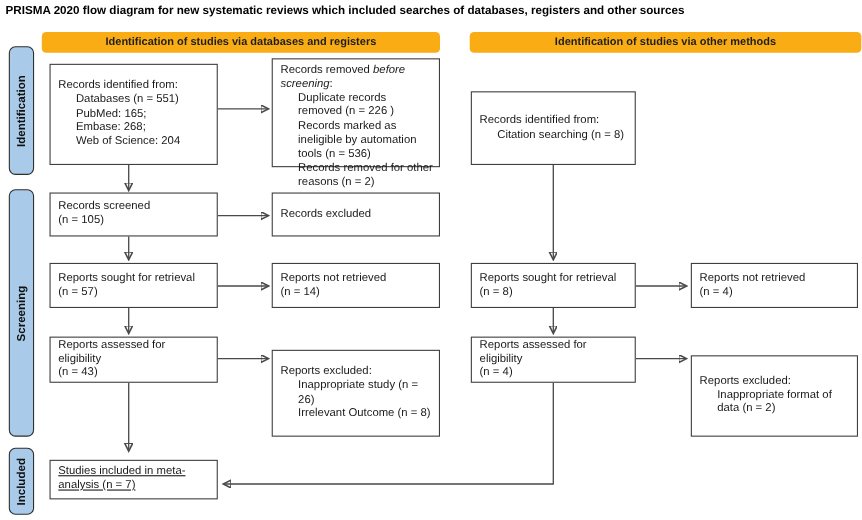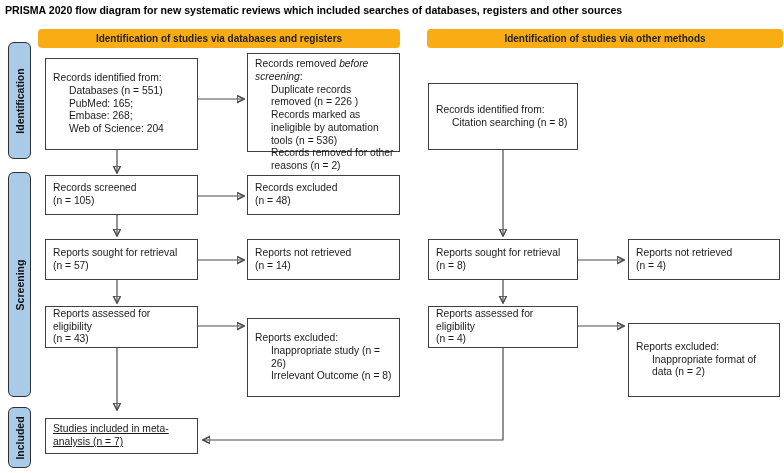--- a/index.html
+++ b/index.html
@@ -120,21 +120,20 @@
     <div>Records identified from:</div>
     <div class="indent">Citation searching (n = 8)</div>
   </div>
 
   <div class="box" style="left:45px; top:175px; width:153px; height:40px;">
     <div>Records screened</div>
     <div>(n = 105)</div>
   </div>
   <div class="box" style="left:247px; top:175px; width:153px; height:40px;">
     <div>Records excluded</div>
-    <div>(n = 48)</div>
   </div>
 
   <div class="box" style="left:45px; top:239px; width:153px; height:41px;">
     <div>Reports sought for retrieval</div>
     <div>(n = 57)</div>
   </div>
   <div class="box" style="left:247px; top:239px; width:153px; height:41px;">
     <div>Reports not retrieved</div>
     <div>(n = 14)</div>
   </div>

